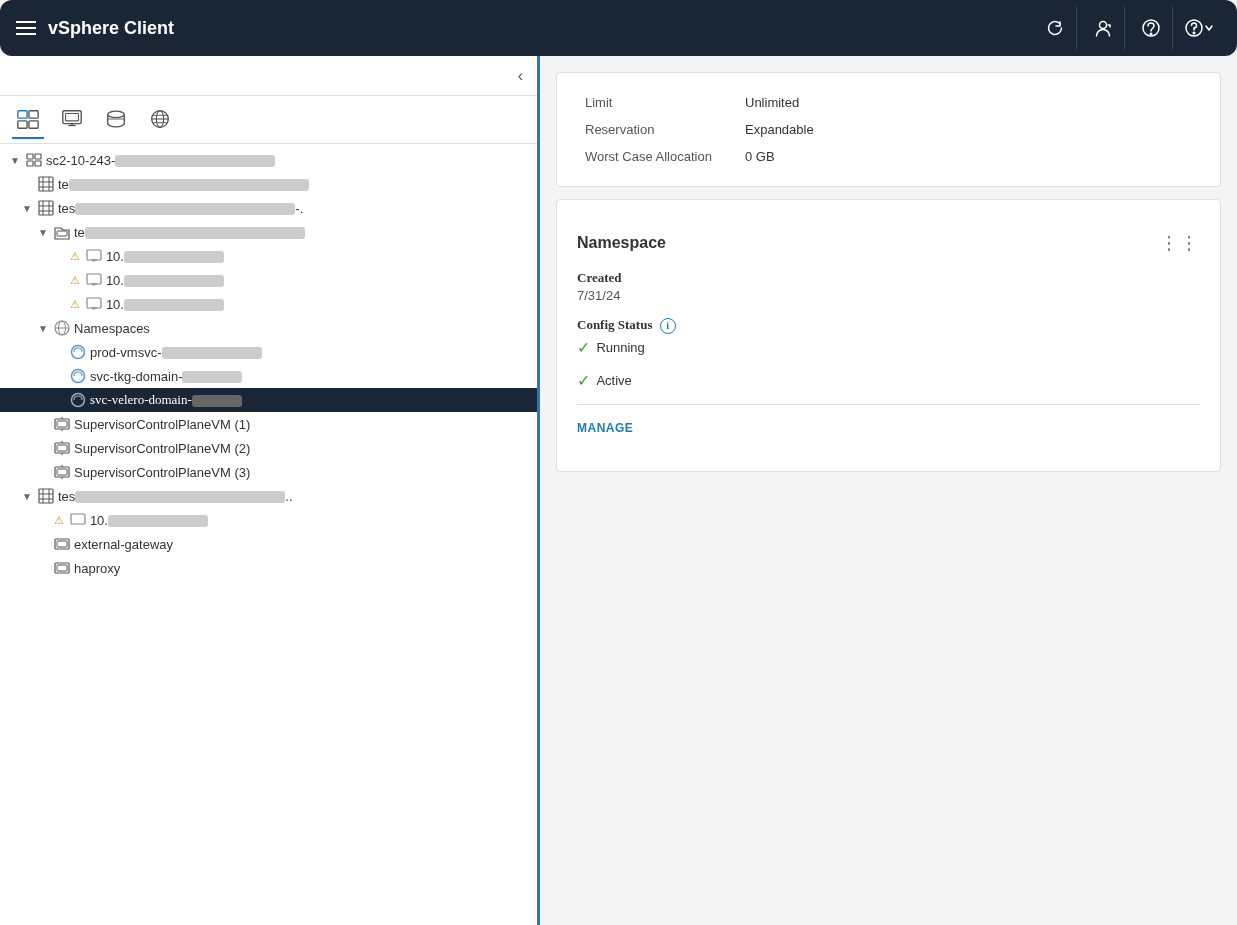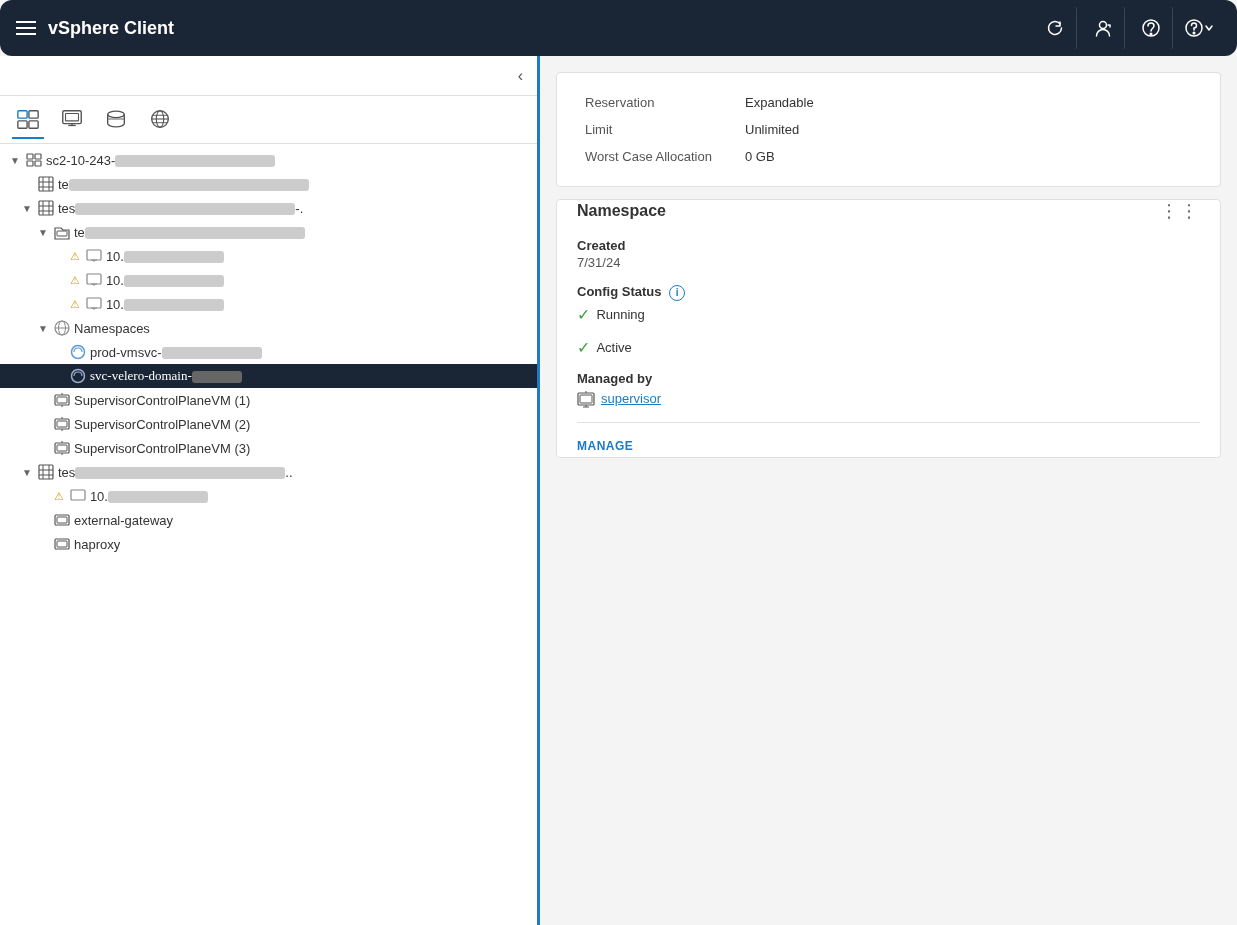--- a/index.html
+++ b/index.html
@@ -137,33 +137,33 @@
     .resource-table td { padding: 6px 8px; font-size: 13px; vertical-align: top; }
     .resource-table td:first-child { color: #555; width: 160px; font-weight: 500; }
     .resource-table td:last-child { color: #333; }
 
     
     .namespace-card {
       background: #fff;
       border: 1px solid #e0e0e0;
       border-radius: 4px;
       margin: 0 16px 16px 16px;
-      padding: 0 20px;
+      padding: 32px 20px;
     }
     .card-header {
       display: flex;
       align-items: center;
       justify-content: space-between;
       margin-bottom: 16px;
     }
     .card-title { font-size: 16px; font-weight: 600; color: #333; }
     .dots-menu { color: #666; font-size: 18px; cursor: pointer; letter-spacing: 2px; }
 
     .ns-section { margin-bottom: 14px; }
-    .ns-label { font-size: 13px; font-weight: 600; color: #333; margin-bottom: 2px; }
+    .ns-label { font-size: 13px; font-weight: 600; color: #333; margin-bottom: 2px; font-family: Liberation Serif, serif; }
     .ns-date { font-size: 13px; color: #555; }
 
     .status-row { display: flex; align-items: center; gap: 6px; margin-top: 4px; }
     .status-check { color: #3c9e3c; font-size: 16px; }
     .status-text { font-size: 13px; color: #333; }
 
     .info-icon {
       display: inline-flex; align-items: center; justify-content: center;
       width: 16px; height: 16px; border-radius: 50%;
       border: 1.5px solid #1b7bc4; color: #1b7bc4; font-size: 10px; font-weight: bold;
@@ -365,20 +365,28 @@
 
       <div class="tree-item indent3">
         <span style="width:14px"></span>
         <svg width="16" height="16" viewBox="0 0 16 16" fill="none">
           <circle cx="8" cy="8" r="6.5" stroke="#5b9bd5" stroke-width="1.5"></circle>
           <path d="M4 8 C4 5 6 4 8 4 C10 4 12 5 12 8" stroke="#5b9bd5" stroke-width="1.2" fill="none"></path>
         </svg>
         <span class="label">prod-vmsvc-<span class="redacted" style="width:100px"></span></span>
       </div>
 
+      <div class="tree-item indent3">
+        <span style="width:14px"></span>
+        <svg width="16" height="16" viewBox="0 0 16 16" fill="none">
+          <circle cx="8" cy="8" r="6.5" stroke="#5b9bd5" stroke-width="1.5"></circle>
+          <path d="M4 8 C4 5 6 4 8 4 C10 4 12 5 12 8" stroke="#5b9bd5" stroke-width="1.2" fill="none"></path>
+        </svg>
+        <span class="label">svc-tkg-domain-<span class="redacted" style="width:60px"></span></span>
+      </div>
 
       <div class="tree-item indent3 selected">
         <span style="width:14px"></span>
         <svg width="16" height="16" viewBox="0 0 16 16" fill="none">
           <circle cx="8" cy="8" r="6.5" stroke="#9ac" stroke-width="1.5"></circle>
           <path d="M4 8 C4 5 6 4 8 4 C10 4 12 5 12 8" stroke="#9ac" stroke-width="1.2" fill="none"></path>
         </svg>
         <span class="label">svc-velero-domain-<span class="redacted" style="width:50px; background:#666"></span></span>
       </div>
 
@@ -457,26 +465,26 @@
     </div>
   </div>
 
   <div class="right-panel">
     <div class="right-panel-inner">
 
       <div class="resource-card">
         <table class="resource-table">
           <tbody>
             <tr>
+              <td>Limit</td>
+              <td>Unlimited</td>
+            </tr>
+            <tr>
               <td>Reservation</td>
               <td>Expandable</td>
-            </tr>
-            <tr>
-              <td>Limit</td>
-              <td>Unlimited</td>
             </tr>
             <tr>
               <td>Worst Case Allocation</td>
               <td>0 GB</td>
             </tr>
           </tbody>
         </table>
       </div>
 
       <div class="namespace-card">
@@ -505,33 +513,20 @@
 
         
         <div class="ns-section">
           <div class="status-row">
             <span class="status-check">✓</span>
             <span class="status-text">Active</span>
           </div>
         </div>
 
         
-        <div class="ns-section">
-          <div class="ns-label">Managed by</div>
-          <div class="managed-by-row">
-            <svg width="18" height="18" viewBox="0 0 18 18" fill="none">
-              <rect x="1" y="3" width="16" height="12" rx="1" stroke="#555" stroke-width="1.2"></rect>
-              <rect x="3" y="5" width="12" height="8" rx="0.5" stroke="#555" stroke-width="1"></rect>
-              <line x1="9" y1="1" x2="9" y2="3" stroke="#555" stroke-width="1"></line>
-              <line x1="9" y1="15" x2="9" y2="17" stroke="#555" stroke-width="1"></line>
-              <line x1="6" y1="17" x2="12" y2="17" stroke="#555" stroke-width="1"></line>
-            </svg>
-            <a class="supervisor-link">supervisor</a>
-          </div>
-        </div>
 
         <hr class="divider">
 
         <button class="manage-btn">MANAGE</button>
       </div>
 
     </div>
   </div>
 </div>
 

